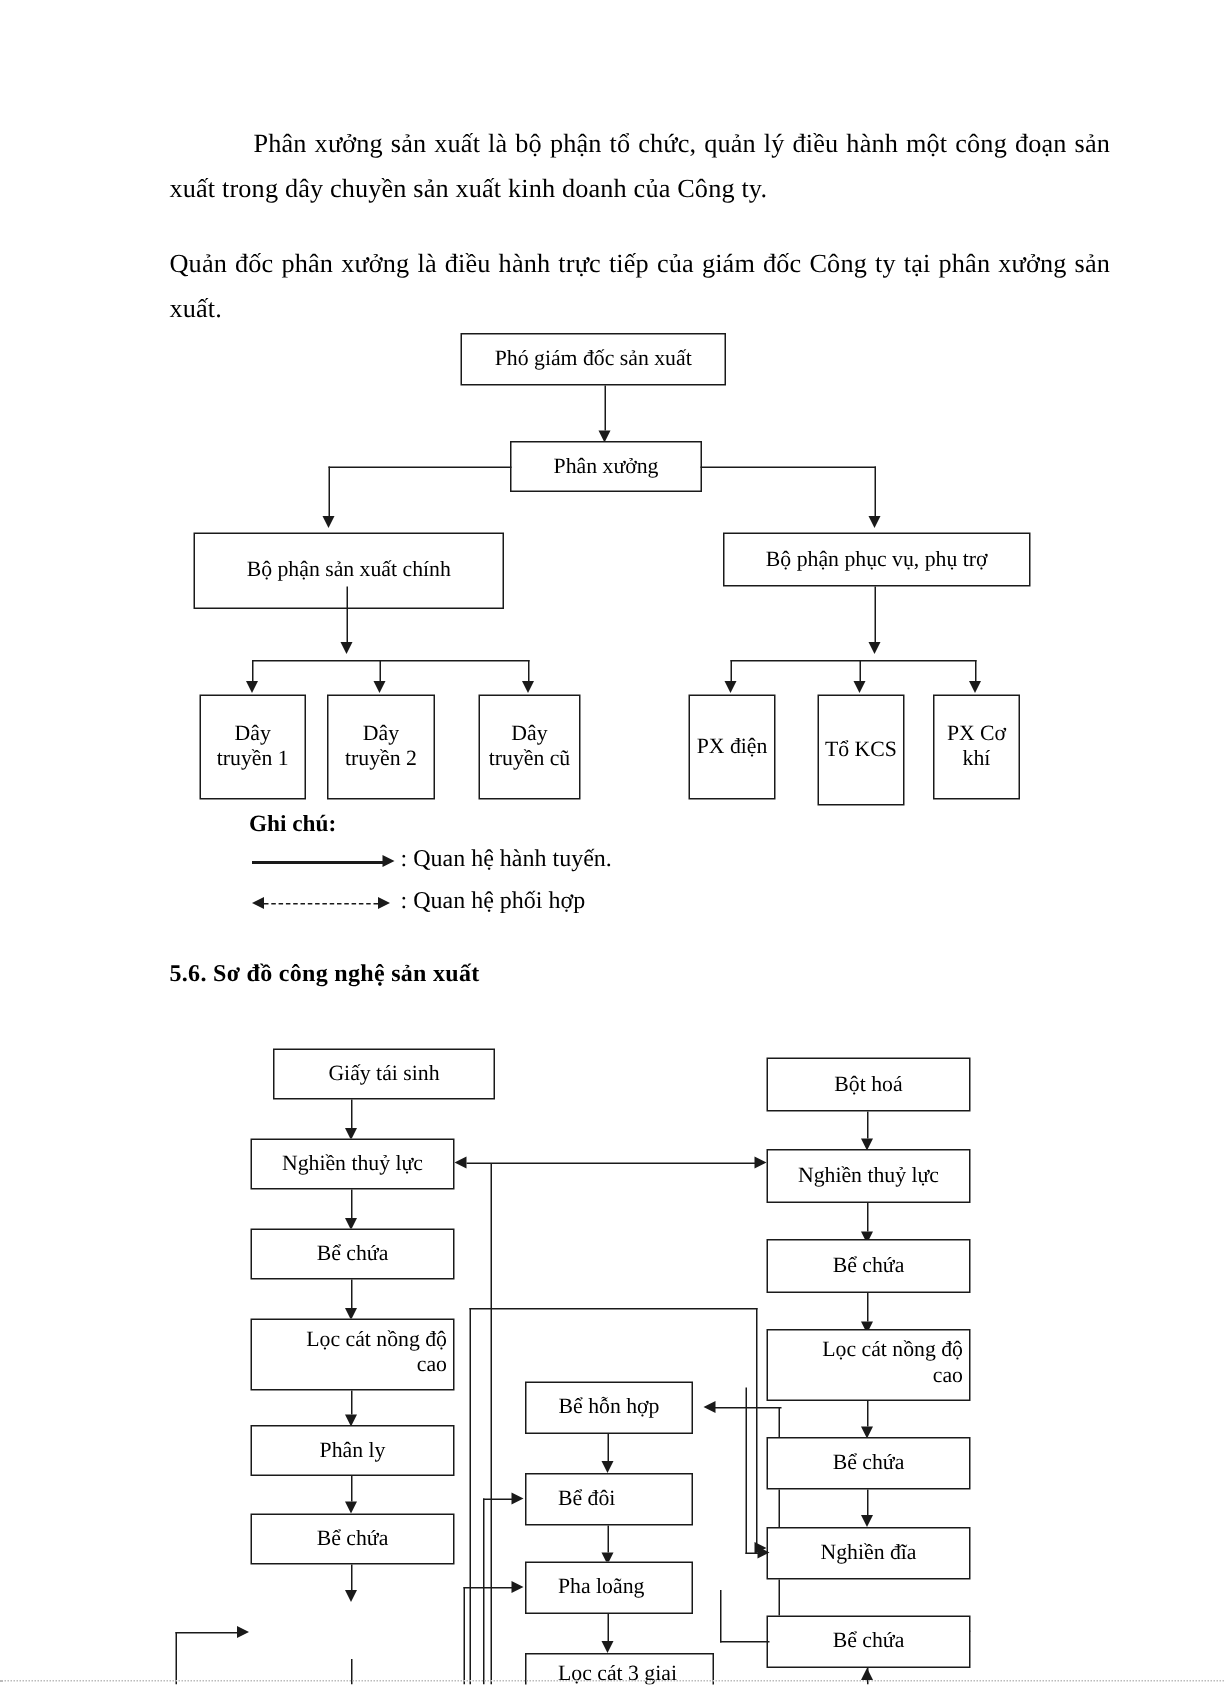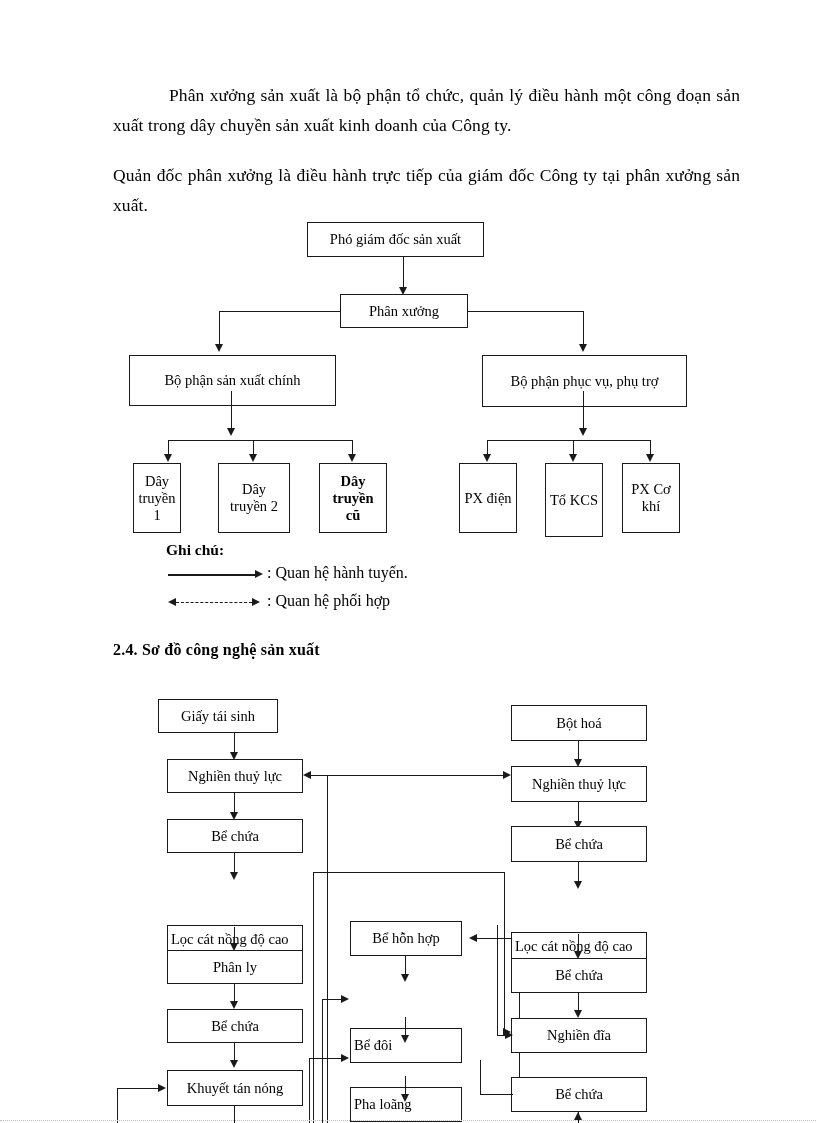--- a/index.html
+++ b/index.html
@@ -42,21 +42,21 @@
     box-sizing:border-box;
     display:flex;
     align-items:center;
     justify-content:center;
     text-align:center;
     font-size:14.5px;
     line-height:17px;
     background:#fff;
     padding:1px 4px;
   }
-  .box.left-al{justify-content:flex-start;text-align:center;padding-left:3px;margin-top:46px;}
+  .box.left-al{justify-content:flex-start;text-align:right;padding-left:21px;}
   .box.top-al{align-items:flex-start;padding-top:5px;}
   .ln{position:absolute;background:#1a1a1a;}
   .ln.h{height:1.3px;}
   .ln.v{width:1.3px;}
   
   .ar{position:absolute;width:0;height:0;}
   .ar.down{border-left:4.5px solid transparent;border-right:4.5px solid transparent;border-top:8px solid #1a1a1a;}
   .ar.up{border-left:4.5px solid transparent;border-right:4.5px solid transparent;border-bottom:8px solid #1a1a1a;}
   .ar.right{border-top:4.5px solid transparent;border-bottom:4.5px solid transparent;border-left:8px solid #1a1a1a;}
   .ar.left{border-top:4.5px solid transparent;border-bottom:4.5px solid transparent;border-right:8px solid #1a1a1a;}
@@ -97,21 +97,21 @@
 
     <div class="ln h" style="left:219px;top:311px;width:122px;"></div>
     <div class="ln v" style="left:219px;top:311px;height:33px;"></div>
     <div class="ar down" style="left:215px;top:344px;"></div>
 
     <div class="ln h" style="left:467px;top:311px;width:117px;"></div>
     <div class="ln v" style="left:583px;top:311px;height:33px;"></div>
     <div class="ar down" style="left:579px;top:344px;"></div>
 
     <div class="box" style="left:129px;top:355px;width:207px;height:51px;">Bộ phận sản xuất chính</div>
-    <div class="box" style="left:482px;top:355px;width:205px;height:52px;">Bộ phận phục vụ, phụ trợ</div>
+    <div class="box" style="left:482px;top:355px;width:205px;height:36px;">Bộ phận phục vụ, phụ trợ</div>
 
     <div class="ln v" style="left:231px;top:391px;height:37px;"></div>
     <div class="ar down" style="left:227px;top:428px;"></div>
     <div class="ln h" style="left:168px;top:440px;width:185px;"></div>
     <div class="ln v" style="left:168px;top:440px;height:14px;"></div>
     <div class="ar down" style="left:164px;top:454px;"></div>
     <div class="ln v" style="left:253px;top:440px;height:14px;"></div>
     <div class="ar down" style="left:249px;top:454px;"></div>
     <div class="ln v" style="left:352px;top:440px;height:14px;"></div>
     <div class="ar down" style="left:348px;top:454px;"></div>
@@ -119,44 +119,44 @@
     <div class="ln v" style="left:583px;top:391px;height:37px;"></div>
     <div class="ar down" style="left:579px;top:428px;"></div>
     <div class="ln h" style="left:487px;top:440px;width:164px;"></div>
     <div class="ln v" style="left:487px;top:440px;height:14px;"></div>
     <div class="ar down" style="left:483px;top:454px;"></div>
     <div class="ln v" style="left:573px;top:440px;height:14px;"></div>
     <div class="ar down" style="left:569px;top:454px;"></div>
     <div class="ln v" style="left:650px;top:440px;height:14px;"></div>
     <div class="ar down" style="left:646px;top:454px;"></div>
 
-    <div class="box" style="left:133px;top:463px;width:48px;height:70px;">Dây truyền 1</div>
+    <div class="box" style="left:133px;top:463px;width:71px;height:70px;">Dây truyền 1</div>
     <div class="box" style="left:218px;top:463px;width:72px;height:70px;">Dây truyền 2</div>
-    <div class="box" style="left:319px;top:463px;width:68px;height:70px;font-weight:bold;">Dây truyền cũ</div>
+    <div class="box" style="left:319px;top:463px;width:68px;height:70px;">Dây truyền cũ</div>
 
     <div class="box" style="left:459px;top:463px;width:58px;height:70px;">PX điện</div>
     <div class="box" style="left:545px;top:463px;width:58px;height:74px;">Tổ KCS</div>
     <div class="box" style="left:622px;top:463px;width:58px;height:70px;">PX Cơ khí</div>
 
     <div class="legend-title">Ghi chú:</div>
     <div class="ln h" style="left:168px;top:574px;width:88px;height:1.6px;"></div>
     <div class="ar right" style="left:255px;top:570px;"></div>
     <div class="legend-text" style="left:267px;top:564px;">: Quan hệ hành tuyến.</div>
 
     <div class="legend-dash" style="left:176px;top:602px;width:76px;"></div>
     <div class="ar left" style="left:168px;top:598px;"></div>
     <div class="ar right" style="left:252px;top:598px;"></div>
     <div class="legend-text" style="left:267px;top:592px;">: Quan hệ phối hợp</div>
   </div>
 
-  <div class="heading">2.4. Sơ đồ công nghệ sản xuất</div>
+  <div class="heading">5.6. Sơ đồ công nghệ sản xuất</div>
 
   <div class="dgm">
 
-    <div class="box" style="left:158px;top:699px;width:120px;height:34px;text-align:right;">Giấy tái sinh</div>
+    <div class="box" style="left:182px;top:699px;width:148px;height:34px;text-align:right;">Giấy tái sinh</div>
     <div class="ln v" style="left:234px;top:733px;height:19px;"></div>
     <div class="ar down" style="left:230px;top:752px;"></div>
 
     <div class="box" style="left:167px;top:759px;width:136px;height:34px;">Nghiền thuỷ lực</div>
     <div class="ln v" style="left:234px;top:793px;height:19px;"></div>
     <div class="ar down" style="left:230px;top:812px;"></div>
 
     <div class="box" style="left:167px;top:819px;width:136px;height:34px;">Bể chứa</div>
     <div class="ln v" style="left:234px;top:853px;height:19px;"></div>
     <div class="ar down" style="left:230px;top:872px;"></div>
@@ -166,21 +166,20 @@
     <div class="ar down" style="left:230px;top:943px;"></div>
 
     <div class="box" style="left:167px;top:950px;width:136px;height:34px;">Phân ly</div>
     <div class="ln v" style="left:234px;top:984px;height:17px;"></div>
     <div class="ar down" style="left:230px;top:1001px;"></div>
 
     <div class="box" style="left:167px;top:1009px;width:136px;height:34px;">Bể chứa</div>
     <div class="ln v" style="left:234px;top:1043px;height:17px;"></div>
     <div class="ar down" style="left:230px;top:1060px;"></div>
 
-    <div class="box" style="left:167px;top:1070px;width:136px;height:36px;">Khuyết tán nóng</div>
     <div class="ln v" style="left:234px;top:1106px;height:17px;"></div>
 
     <div class="ln v" style="left:117px;top:1088px;height:35px;"></div>
     <div class="ln h" style="left:117px;top:1088px;width:42px;"></div>
     <div class="ar right" style="left:158px;top:1084px;"></div>
 
     <div class="box" style="left:350px;top:921px;width:112px;height:35px;">Bể hỗn hợp</div>
     <div class="ln v" style="left:405px;top:956px;height:18px;"></div>
     <div class="ar down" style="left:401px;top:974px;"></div>
 

